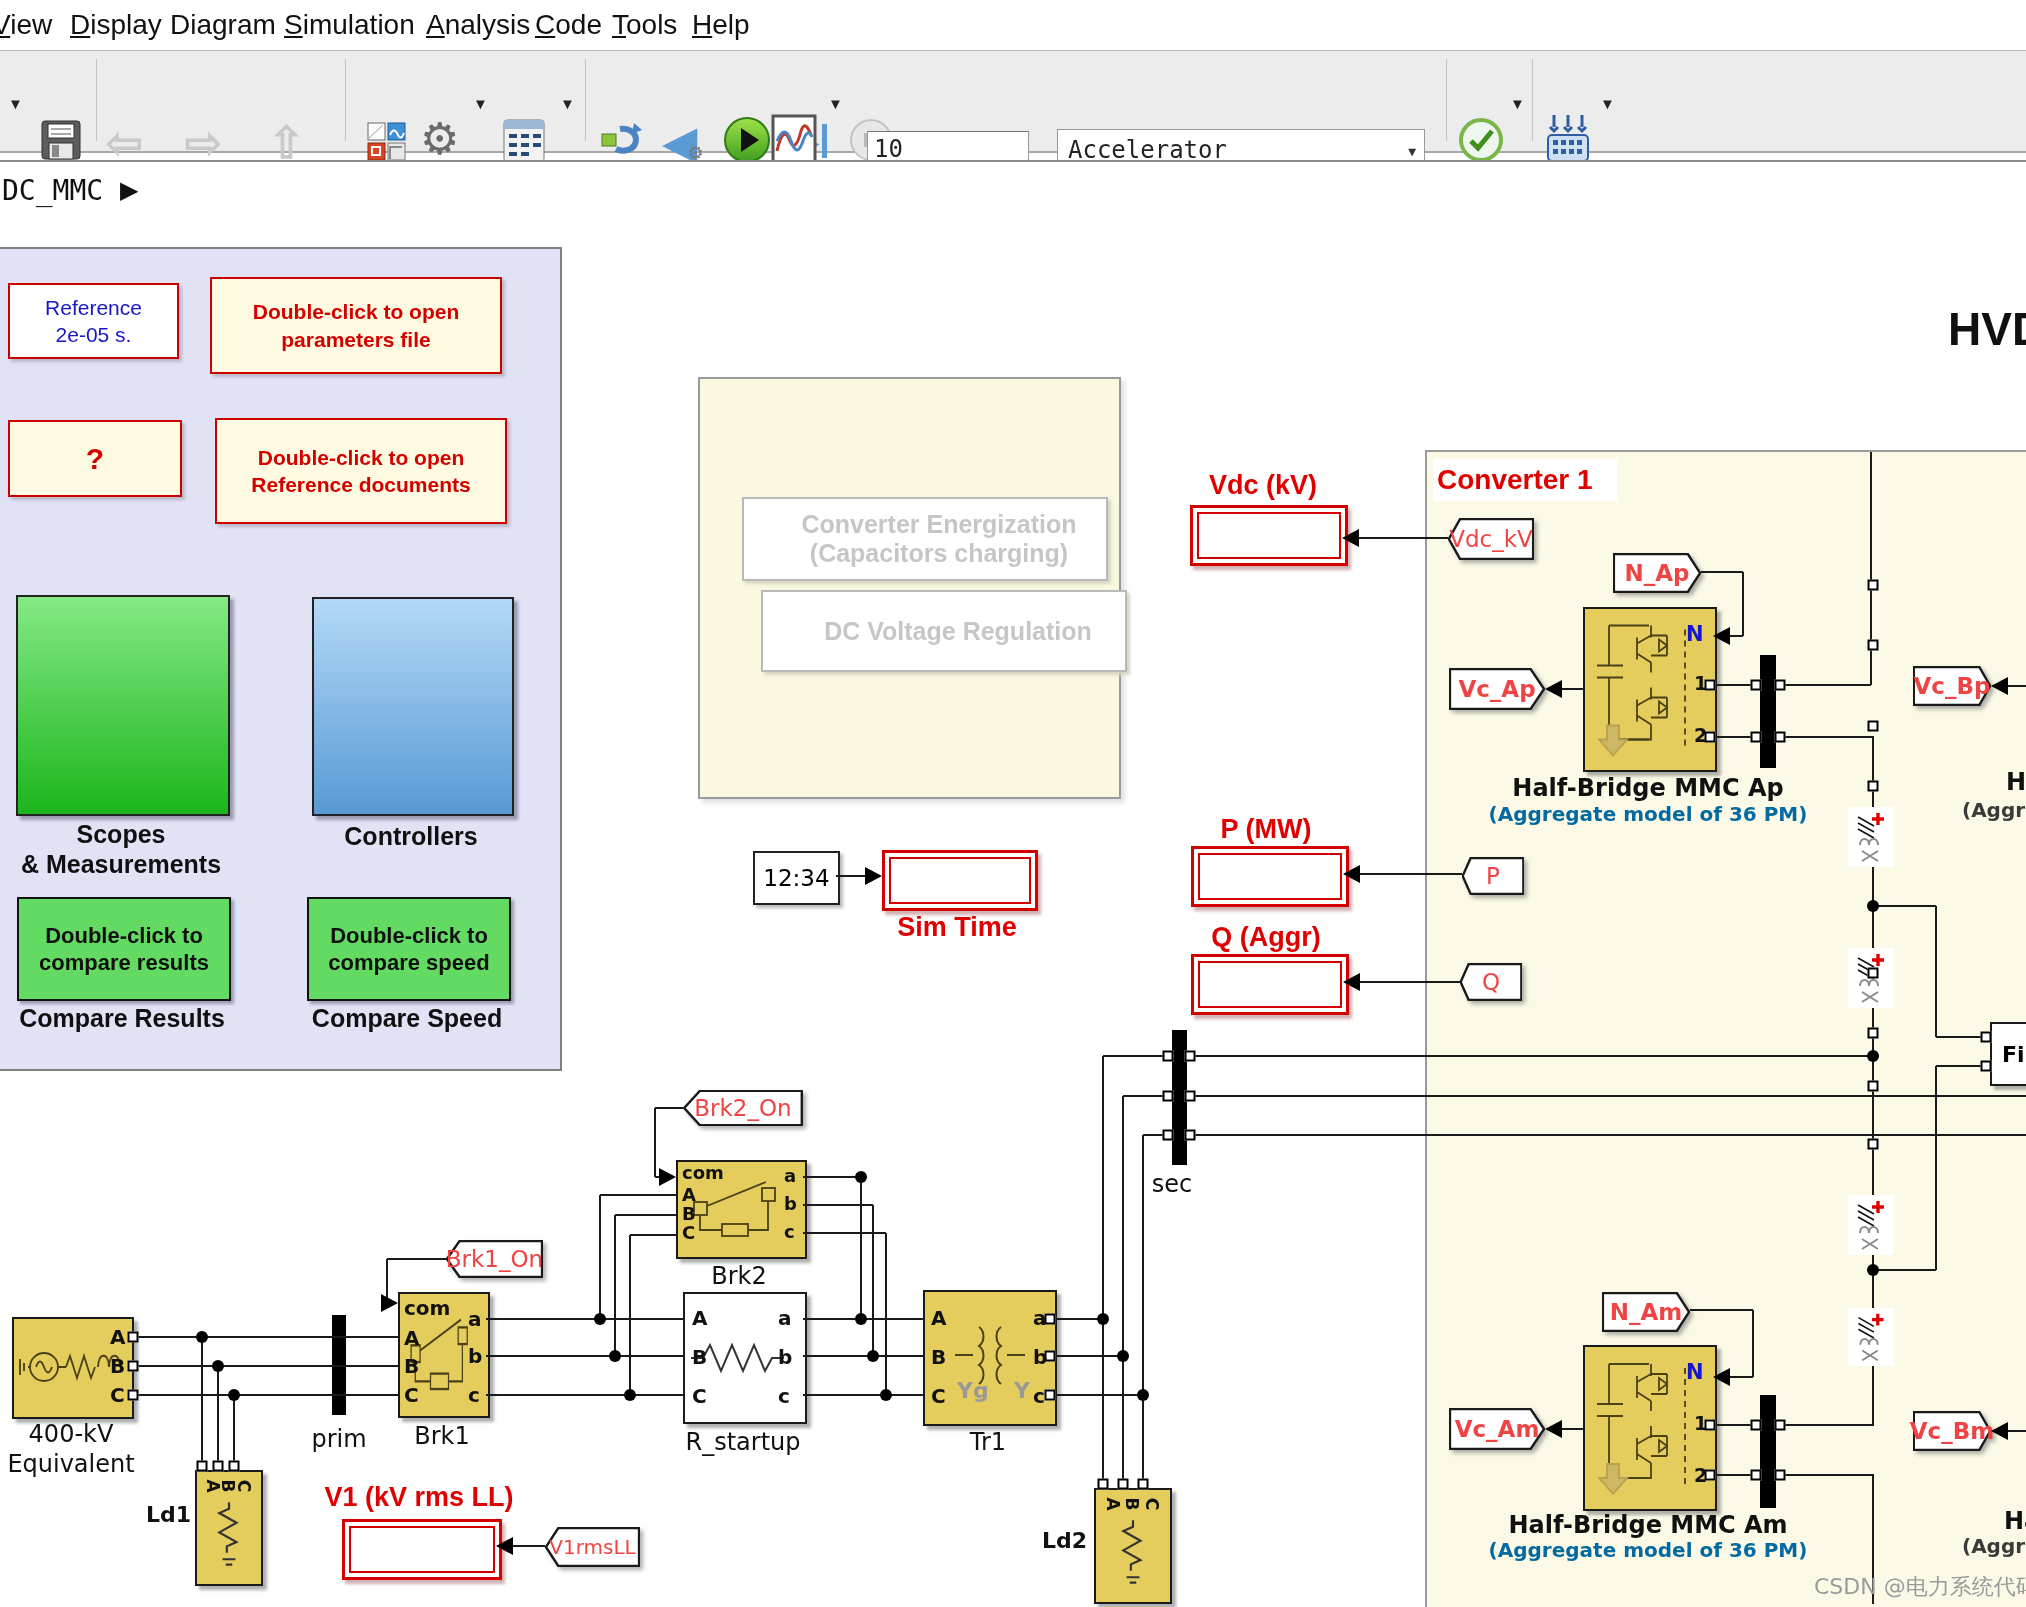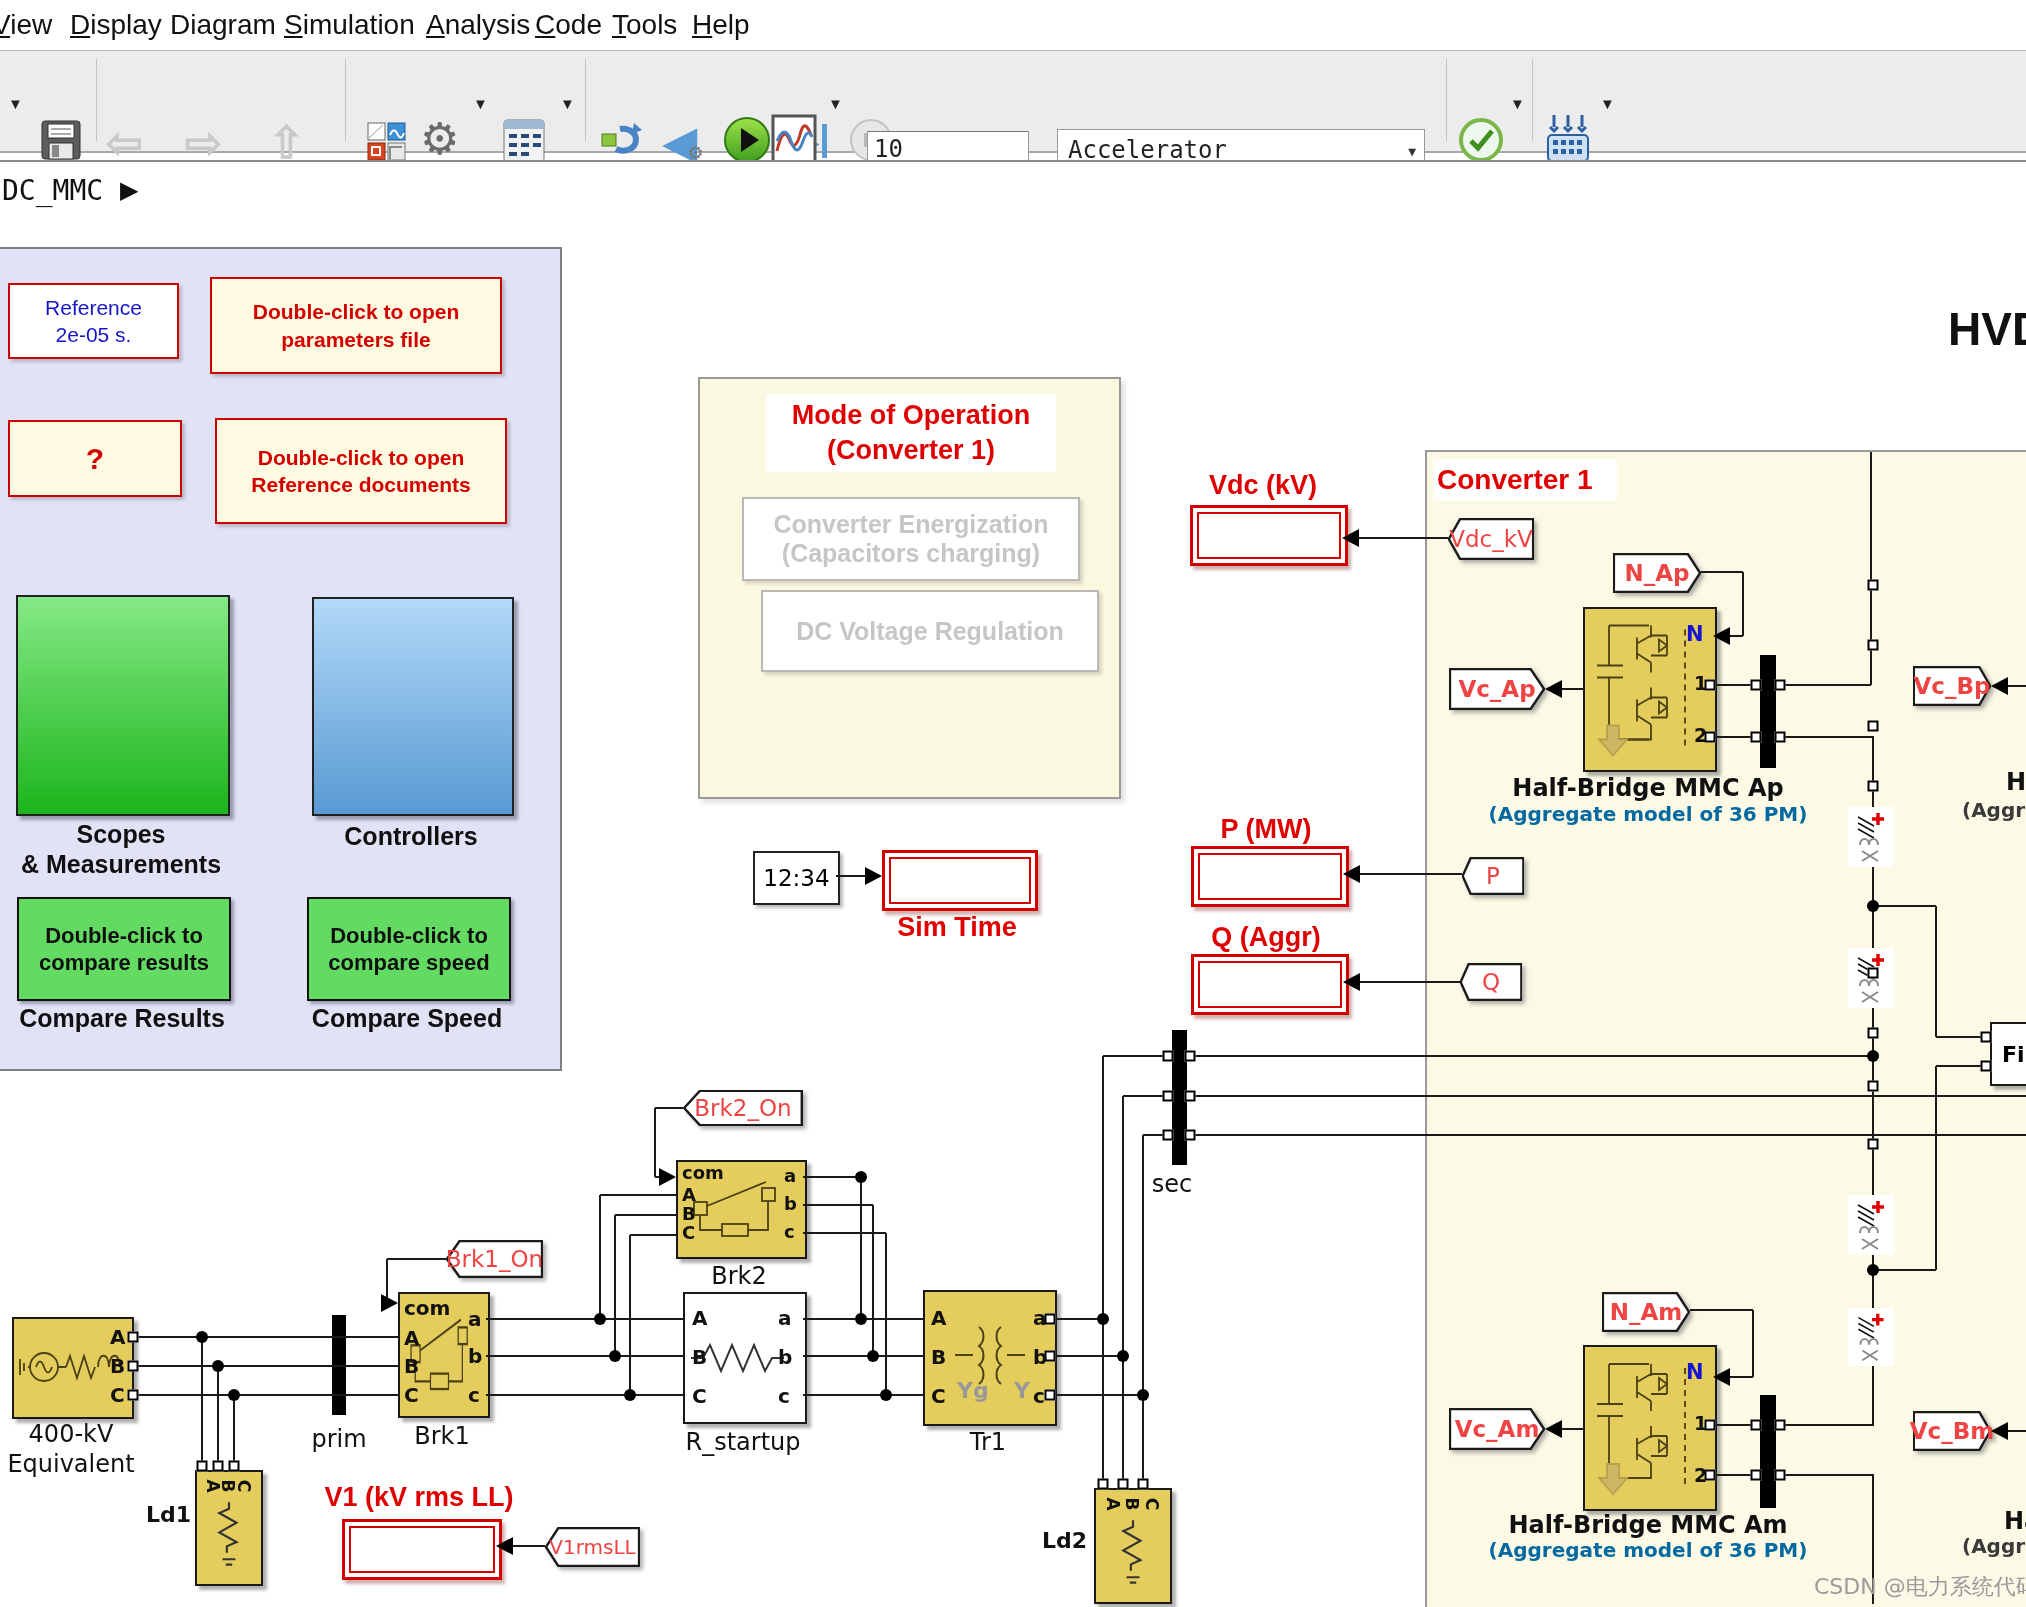--- a/index.html
+++ b/index.html
@@ -51,21 +51,21 @@
   #info-panel{background:#e2e2f6;border:2px solid #7f7f7f;}
   .creambtn{background:#fffbe2;border:2px solid #cc0000;box-shadow:3px 3px 3px #b9b9c9;
     display:flex;flex-direction:column;align-items:center;justify-content:center;
     font:700 21px "Liberation Sans",sans-serif;color:#d40000;text-align:center;line-height:1.3;}
   .greenbtn{background:#63db63;border:2px solid #111;box-shadow:3px 3px 3px #9a9ab0;
     display:flex;flex-direction:column;align-items:center;justify-content:center;
     font:700 22px "Liberation Sans",sans-serif;color:#101010;text-align:center;line-height:1.25;}
   .caption{font:700 25px "Liberation Sans",sans-serif;color:#101010;transform:translateX(-50%);white-space:nowrap;text-align:center;}
   
   #mode-panel{background:#fbf8e0;border:2px solid #9a9a9a;box-shadow:4px 4px 5px rgba(0,0,0,.12);}
-  .modebtn{background:#fff;display:flex;flex-direction:column;align-items:center;justify-content:center;text-align:center;line-height:1.3;}
+  .modebtn{background:#fff;display:flex;flex-direction:column;align-items:center;justify-content:center;text-align:center;line-height:1.3;padding-left:28px;}
   .modebtn.off{border:2px solid #b9b9b9;box-shadow:3px 3px 3px #d9d6c2;font:700 25px "Liberation Sans",sans-serif;color:#c6c6c6;}
   .modebtn.on{border:3px solid #cc0000;font:700 26px "Liberation Sans",sans-serif;color:#dd0000;}
   svg.art{position:absolute;left:0;top:0;width:100%;height:100%;pointer-events:none;}
 </style>
 </head>
 <body>
 
 <div id="menubar">
   <span class="menu-item" style="left:-8px"><u>V</u>iew</span>
   <span class="menu-item" style="left:70px"><u>D</u>isplay</span>
@@ -287,24 +287,20 @@
     <span>compare speed</span>
   </div>
   <span class="caption" style="left:407px;top:782px">Compare Speed</span>
 
   <div style="left:1425px;top:228px;width:601px;height:1157px;background:#fcfae6;border-left:2px solid #9a9a9a;border-top:2px solid #9a9a9a"></div>
   <div style="left:1433px;top:237px;width:180px;height:42px;background:#fff;display:flex;align-items:center;padding-left:4px;font:700 28px 'Liberation Sans',sans-serif;color:#e00000">
     <span>Converter 1</span>
   </div>
 
   <div id="mode-panel" style="left:698px;top:155px;width:419px;height:418px"></div>
-  <div style="left:766px;top:172px;width:290px;height:78px;background:#fff;display:flex;flex-direction:column;align-items:center;justify-content:center;font:700 27px 'Liberation Sans',sans-serif;color:#e00000;line-height:1.3">
-    <span>Mode of Operation</span>
-    <span>(Converter 1)</span>
-  </div>
   <div class="modebtn off" style="left:742px;top:275px;width:334px;height:80px">
     <span>Converter Energization</span>
     <span>(Capacitors charging)</span>
   </div>
   <div class="modebtn off" style="left:761px;top:368px;width:334px;height:78px">
     <span>DC Voltage Regulation</span>
   </div>
 
   <span class="redlabel" style="left:1263px;top:248px">Vdc (kV)</span>
   <div class="display" style="left:1190px;top:283px;width:152px;height:55px"></div>

